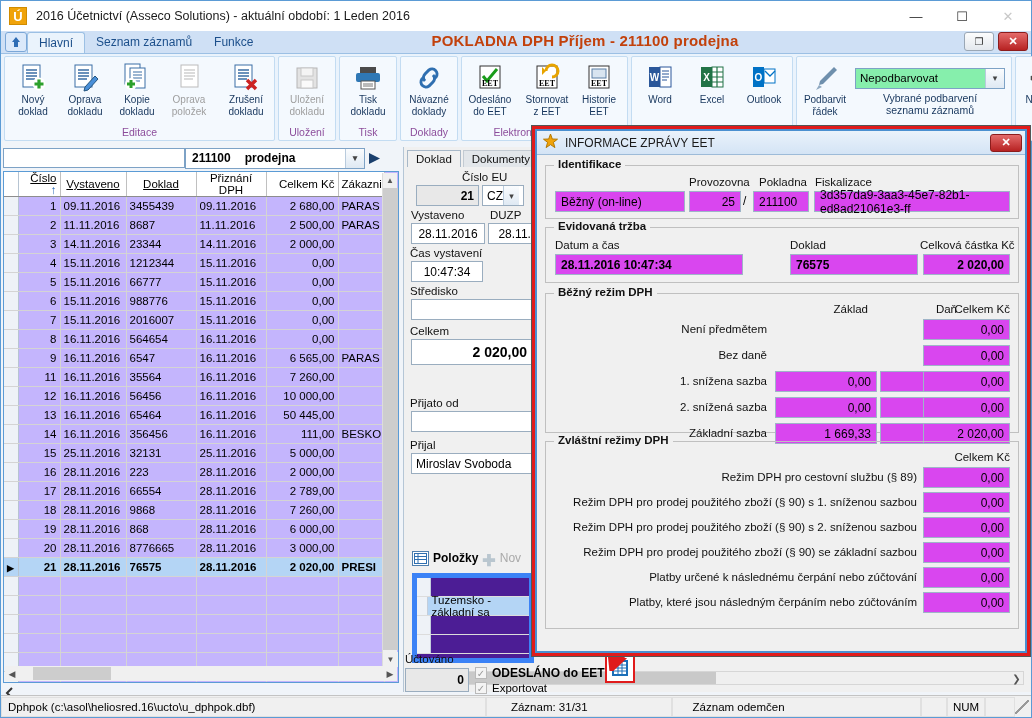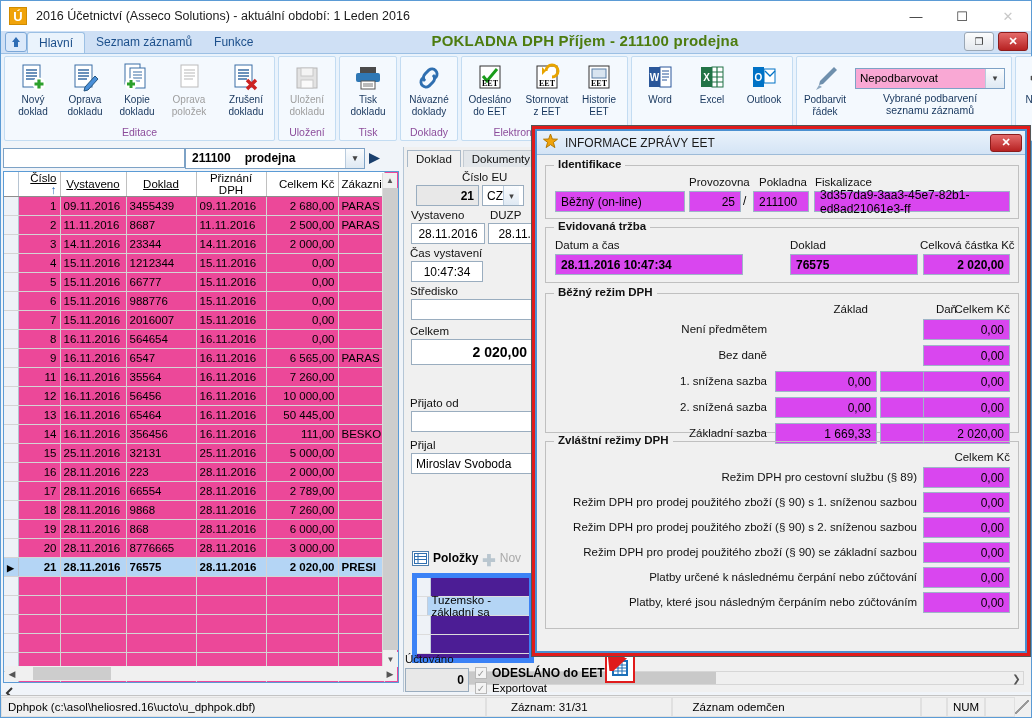--- a/index.html
+++ b/index.html
@@ -28,21 +28,21 @@
   
   .ribbon-tabs { position:absolute; left:0; top:30px; width:1030px; height:22px;
     background:#cfe0f5; display:flex; align-items:flex-end; }
   .home-btn { width:22px; height:20px; margin-left:4px; margin-bottom:1px;
     background:#dbe9fa; border:1px solid #7ba7d7; border-radius:3px;
     display:flex; align-items:center; justify-content:center; }
   .tab { padding:3px 11px 4px 11px; font-size:12px; color:#1c4f8b; }
   .tab.active { background:#eaf3fc; border:1px solid #9cc0e4; border-bottom:none;
     border-radius:3px 3px 0 0; color:#1c4f8b; position:relative; top:1px; }
   .ribbon-title { position:absolute; left:384px; top:31px; width:400px;
-    text-align:center; font-size:15px; font-weight:bold; color:#4d7c0f;
+    text-align:center; font-size:15px; font-weight:bold; color:#c2410c;
     letter-spacing:0.2px; }
   .ribbon-win-btns { position:absolute; right:3px; top:31px; display:flex; gap:4px; }
   .rwb { width:30px; height:19px; border:1px solid #9aa7b5; border-radius:3px;
     background:linear-gradient(#fdfdfd,#e3e8ee); display:flex;
     align-items:center; justify-content:center; font-size:10px; color:#333; }
   .rwb.close { background:linear-gradient(#e46b6b,#b72222); border-color:#8c1c1c;
     color:#fff; font-weight:bold; font-size:11px; }
 
   
   .ribbon { position:absolute; left:0; top:52px; width:1030px; height:88px;
@@ -51,40 +51,40 @@
   .rgroup { display:flex; flex-direction:column; justify-content:space-between;
     border:1px solid #c3dcf2; border-radius:2px; margin-right:3px; background:#f4f9fe; }
   .rgroup-items { display:flex; align-items:flex-start; padding:3px 2px 0 2px; }
   .rgroup-label { text-align:center; font-size:10.5px; color:#8c4d9b; padding-bottom:2px; }
   .rbtn { width:52px; display:flex; flex-direction:column; align-items:center;
     padding:2px 1px; }
   .rbtn .ic { height:32px; display:flex; align-items:center; justify-content:center; }
   .rbtn .lbl { font-size:10px; line-height:12px; text-align:center; color:#17365d; }
   .rbtn.disabled .lbl { color:#9e9e9e; }
   .vsep { width:1px; background:#cfe0f2; margin:4px 2px 6px 2px; }
-  .combo-box { width:150px; height:21px; background:#f9a8d4; border:1px solid #7da2c6;
+  .combo-box { width:150px; height:21px; background:#86efac; border:1px solid #7da2c6;
     display:flex; align-items:center; font-size:11.5px; padding-left:4px; }
   .combo-arrow { margin-left:auto; width:19px; height:19px; border-left:1px solid #b9cbdd;
     background:linear-gradient(#fafcfe,#dfe9f3); display:flex; align-items:center;
     justify-content:center; font-size:9px; color:#444; }
   .rg-caption { font-size:10.5px; text-align:center; color:#17365d; line-height:12px; }
 
   
   .filterbar { position:absolute; left:2px; top:146px; width:396px; height:22px;
     display:flex; align-items:center; }
   .filter-input { width:182px; height:20px; background:#fff; border:1px solid #7da2c6; }
   .prodejna-combo { width:180px; height:21px; background:#fff; border:1px solid #7da2c6;
     display:flex; align-items:center; padding-left:6px; font-weight:bold; font-size:12px; }
   .prodejna-combo .cname { font-weight:bold; margin-left:14px; }
   .go-arrow { width:18px; height:21px; display:flex; align-items:center;
     justify-content:center; color:#1a3f6d; font-size:14px; }
 
   
   .grid-wrap { position:absolute; left:2px; top:170px; width:396px; height:512px;
-    border:1px solid #5b9bd5; background:#ec4899; overflow:hidden; }
+    border:1px solid #5b9bd5; background:#c4b5fd; overflow:hidden; }
   table.grid { border-collapse:collapse; width:380px; table-layout:fixed; }
   table.grid th { background:#fff; border-right:1px solid #c0c0c0;
     border-bottom:1px solid #8d8d8d; font-weight:normal; font-size:11.5px;
     height:21px; padding:0 3px; }
   table.grid th u { text-decoration:underline; }
   table.grid td { border-right:1px solid #d4d4d4; border-bottom:1px solid #d4d4d4;
     height:19px; font-size:11.5px; padding:0 3px; white-space:nowrap; overflow:hidden; }
   .col-mark { width:14px; background:#eef2f7; border-right:1px solid #b6c4d2 !important; }
   .c-num { width:42px; text-align:right; }
   .c-date { width:66px; }

